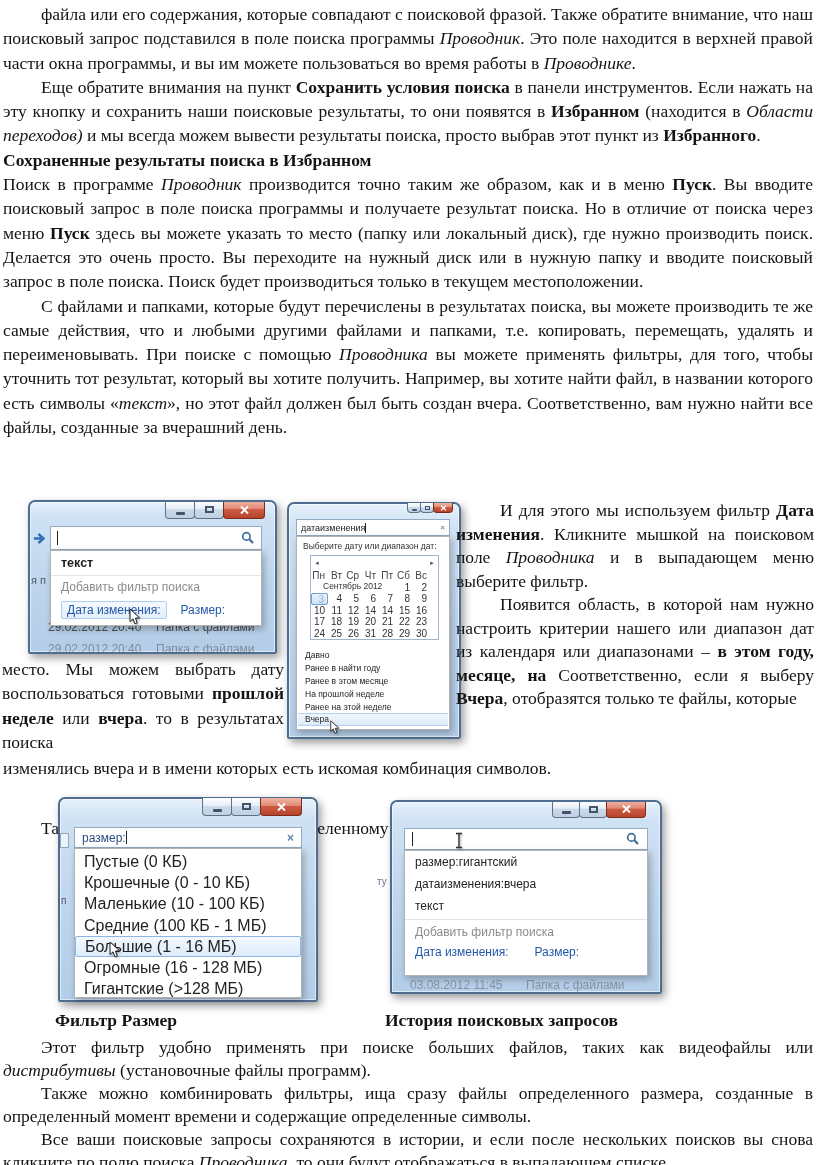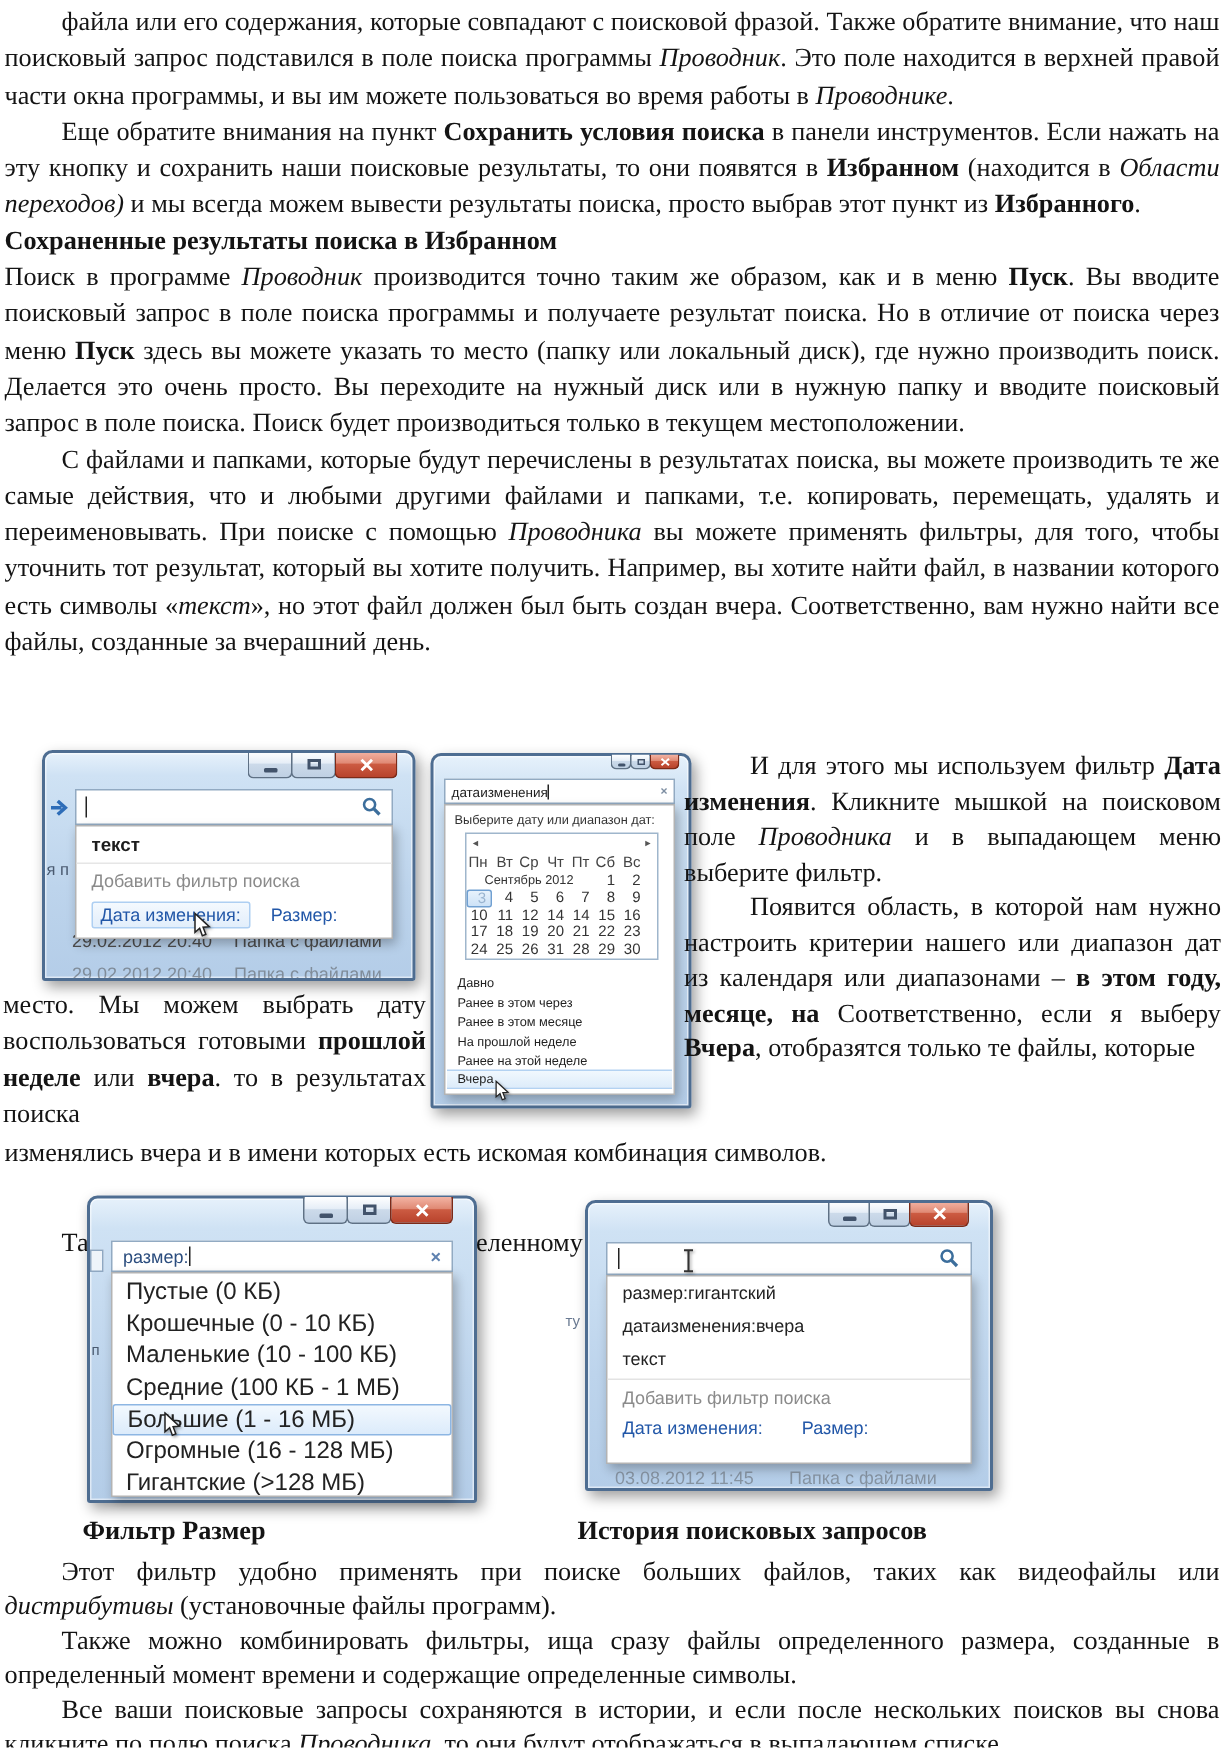--- a/index.html
+++ b/index.html
@@ -226,21 +226,21 @@
               <span class="cal-cell">26</span>
               <span class="cal-cell">31</span>
               <span class="cal-cell">28</span>
               <span class="cal-cell">29</span>
               <span class="cal-cell">30</span>
             </div>
           </div>
       </div>
       <div class="optlist">
           <div class="opt">Давно</div>
-          <div class="opt">Ранее в этом через</div>
+          <div class="opt">Ранее в найти году</div>
           <div class="opt">Ранее в этом месяце</div>
           <div class="opt">На прошлой неделе</div>
           <div class="opt">Ранее на этой неделе</div>
           <div class="opt sel">Вчера</div>
         </div>
       <svg class="cursor-svg" style="left:32px;top:183px;" width="11" height="15" viewBox="0 0 12 18">
         <path d="M1.5,1 L1.5,13.5 L4.6,10.8 L6.4,15.8 L8.7,14.9 L6.9,10.1 L11,9.8 Z" fill="#fff" stroke="#222" stroke-width="1"></path>
       </svg>
     </div>
   </div>

